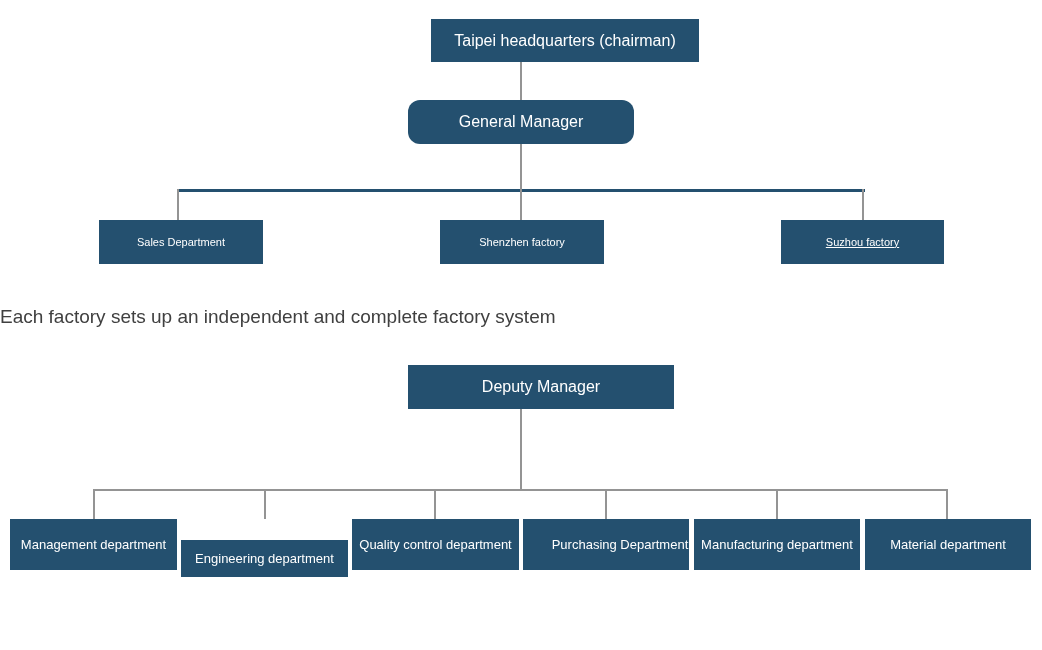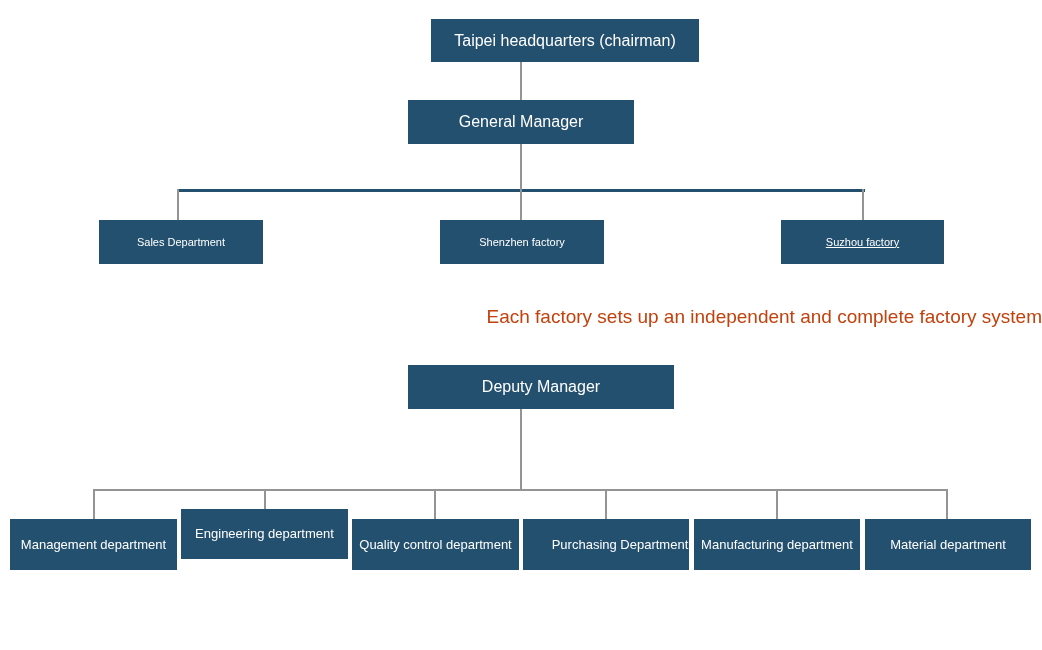--- a/index.html
+++ b/index.html
@@ -53,23 +53,23 @@
   .h-line {
     height: 2px;
     background: #949494;
   }
   .h-line.accent {
     background: #24506F;
     height: 3px;
   }
   .caption {
     position: absolute;
-    color: #c2410c;
+    color: #404040;
     font-size: 19px;
-    text-align: right;
+    text-align: left;
     white-space: nowrap;
     z-index: 2;
   }
 </style>
 </head>
 <body>
 
 <div id="canvas">
 
   <div class="connector v-line" style="left:520px; top:62px; height:38px;"></div>
@@ -79,21 +79,21 @@
   <div class="connector h-line accent" style="left:178px; top:189px; width:687px;"></div>
 
   <div class="connector v-line" style="left:177px; top:189px; height:31px;"></div>
   <div class="connector v-line" style="left:520px; top:189px; height:31px;"></div>
   <div class="connector v-line" style="left:862px; top:189px; height:31px;"></div>
 
   <div class="node node-lg" style="left:387px; top:19px; width:268px; height:43px;margin-left:44px;">
     <span class="label">Taipei headquarters (chairman)</span>
   </div>
 
-  <div class="node node-lg" style="left:408px; top:100px; width:226px; height:44px;">
+  <div class="node node-lg" style="left:408px; top:100px; width:226px; height:44px;border-radius:12px;">
     <span class="label">General Manager</span>
   </div>
 
   <div class="node node-md" style="left:99px; top:220px; width:164px; height:44px;">
     <span class="label">Sales Department</span>
   </div>
 
   <div class="node node-md" style="left:440px; top:220px; width:164px; height:44px;">
     <span class="label">Shenzhen factory</span>
   </div>
@@ -116,21 +116,21 @@
   <div class="connector v-line" style="left:264px; top:489px; height:30px;"></div>
   <div class="connector v-line" style="left:434px; top:489px; height:30px;"></div>
   <div class="connector v-line" style="left:605px; top:489px; height:30px;"></div>
   <div class="connector v-line" style="left:776px; top:489px; height:30px;"></div>
   <div class="connector v-line" style="left:946px; top:489px; height:30px;"></div>
 
   <div class="node node-sm" style="left:10px; top:519px; width:167px; height:51px;">
     <span class="label">Management department</span>
   </div>
 
-  <div class="node node-sm" style="left:181px; top:509px; width:167px; height:50px;">
+  <div class="node node-sm" style="left:181px; top:540px; width:167px; height:37px;">
     <span class="label">Engineering department</span>
   </div>
 
   <div class="node node-sm" style="left:352px; top:519px; width:167px; height:51px;">
     <span class="label wrap">Quality control department</span>
   </div>
 
   <div class="node node-sm" style="left:523px; top:519px; width:166px; height:51px;padding-left:28px;">
     <span class="label">Purchasing Department</span>
   </div>

